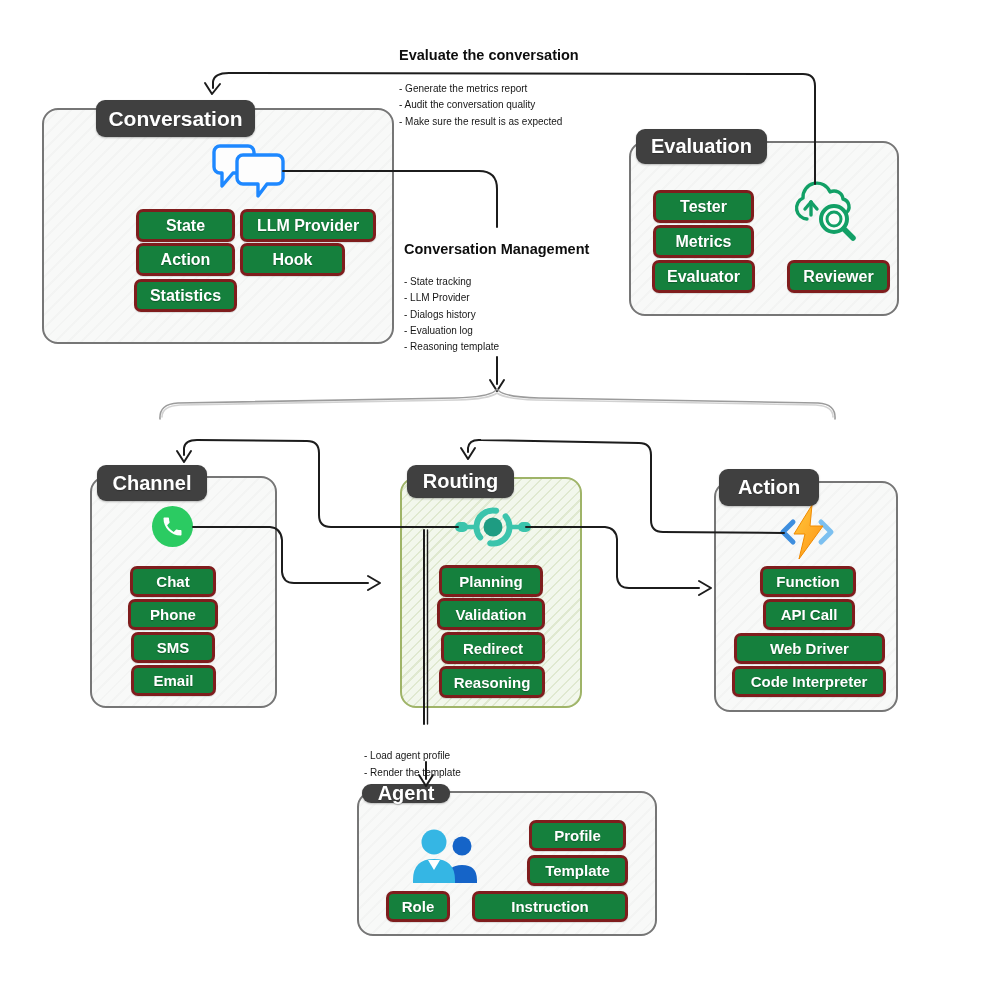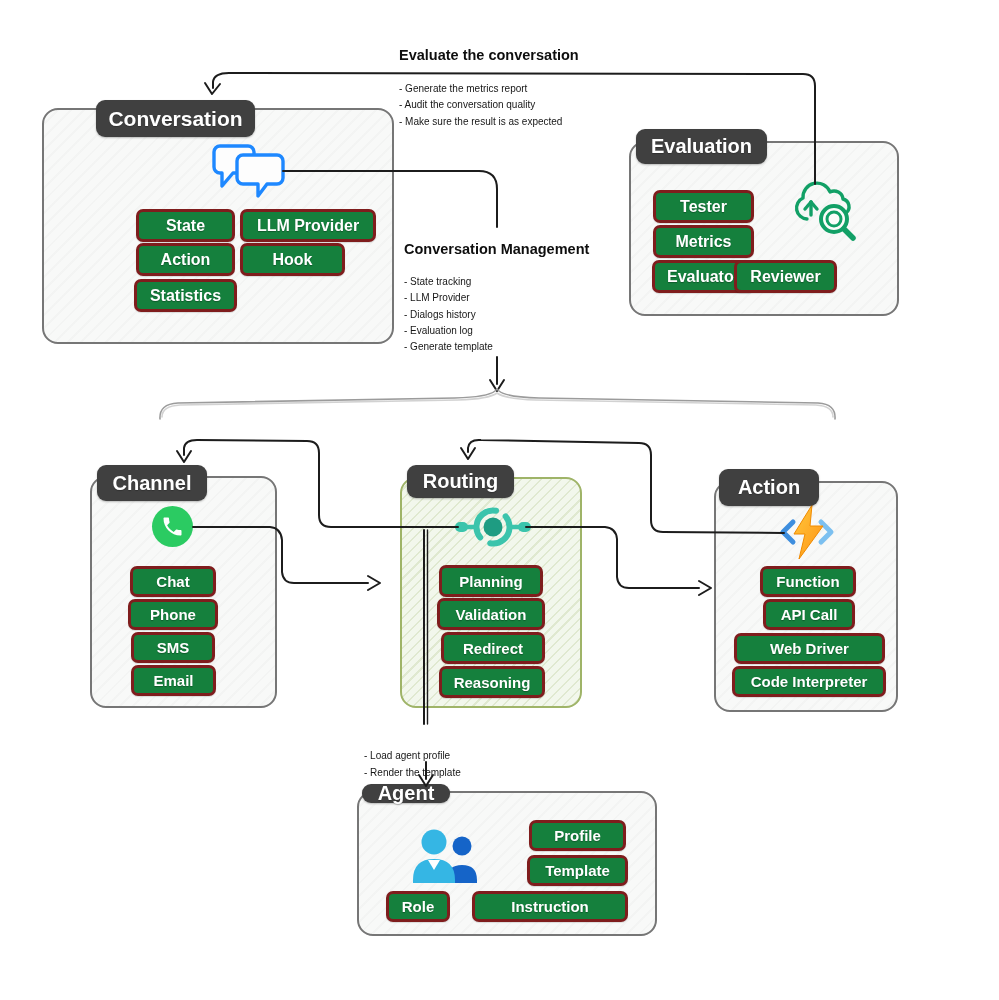--- a/index.html
+++ b/index.html
@@ -43,21 +43,21 @@
 
   <div class="pill pill-lg" style="left:136px;top:209px;width:93px;height:27px">State</div>
   <div class="pill pill-lg" style="left:240px;top:209px;width:130px;height:27px">LLM Provider</div>
   <div class="pill pill-lg" style="left:136px;top:243px;width:93px;height:27px">Action</div>
   <div class="pill pill-lg" style="left:240px;top:243px;width:99px;height:27px">Hook</div>
   <div class="pill pill-lg" style="left:134px;top:279px;width:97px;height:27px">Statistics</div>
 
   <div class="pill pill-lg" style="left:653px;top:190px;width:95px;height:27px">Tester</div>
   <div class="pill pill-lg" style="left:653px;top:225px;width:95px;height:27px">Metrics</div>
   <div class="pill pill-lg" style="left:652px;top:260px;width:97px;height:27px">Evaluator</div>
-  <div class="pill pill-lg" style="left:734px;top:260px;width:97px;height:27px">Reviewer</div>
+  <div class="pill pill-lg" style="left:787px;top:260px;width:97px;height:27px">Reviewer</div>
 
   <div class="pill" style="left:130px;top:566px;width:80px;height:25px">Chat</div>
   <div class="pill" style="left:128px;top:599px;width:84px;height:25px">Phone</div>
   <div class="pill" style="left:131px;top:632px;width:78px;height:25px">SMS</div>
   <div class="pill" style="left:131px;top:665px;width:79px;height:25px">Email</div>
 
   <div class="pill" style="left:439px;top:565px;width:98px;height:26px">Planning</div>
   <div class="pill" style="left:437px;top:598px;width:102px;height:26px">Validation</div>
   <div class="pill" style="left:441px;top:632px;width:98px;height:26px">Redirect</div>
   <div class="pill" style="left:439px;top:666px;width:100px;height:26px">Reasoning</div>
@@ -78,21 +78,21 @@
     <div>- Audit the conversation quality</div>
     <div>- Make sure the result is as expected</div>
   </div>
 
   <div class="note-title" style="left:404px;top:241px">Conversation Management</div>
   <div class="note-lines" style="left:404px;top:274px">
     <div>- State tracking</div>
     <div>- LLM Provider</div>
     <div>- Dialogs history</div>
     <div>- Evaluation log</div>
-    <div>- Generate template</div>
+    <div>- Reasoning template</div>
   </div>
 
   <div class="note-lines wide" style="left:364px;top:728px">
     <div>- Load agent profile</div>
     <div>- Render the template</div>
   </div>
 
   <svg class="icon" style="left:206px;top:142px" width="84" height="64" viewBox="0 0 84 64">
     <path d="M14,4 h28 a6,6 0 0 1 6,6 v15 a6,6 0 0 1 -6,6 h-15 l-11,13 v-13 h-2 a6,6 0 0 1 -6,-6 v-15 a6,6 0 0 1 6,-6 z" fill="#fdfdfd" stroke="#1E88FF" stroke-width="3.4" stroke-linejoin="round"></path>
     <path d="M37,13 h34 a6,6 0 0 1 6,6 v17 a6,6 0 0 1 -6,6 h-10 l-9,12 v-12 h-15 a6,6 0 0 1 -6,-6 v-17 a6,6 0 0 1 6,-6 z" fill="#fdfdfd" stroke="#1E88FF" stroke-width="3.4" stroke-linejoin="round"></path>

